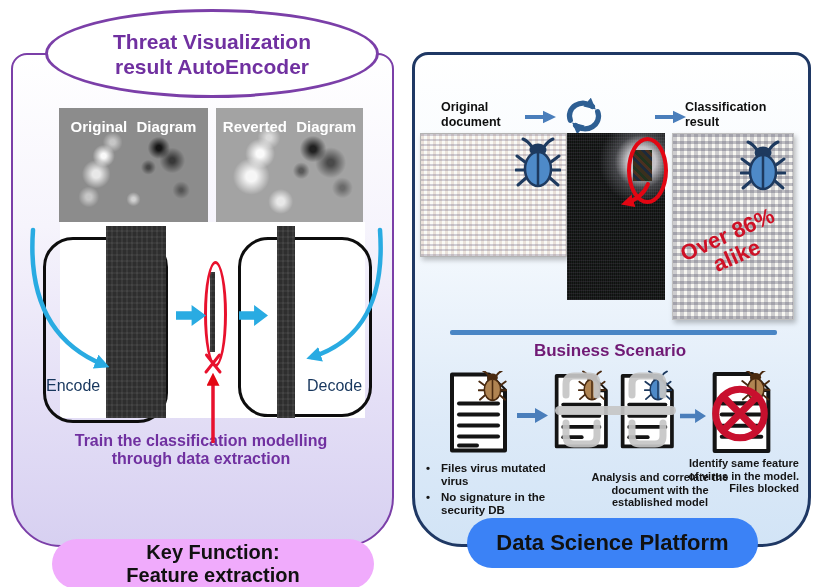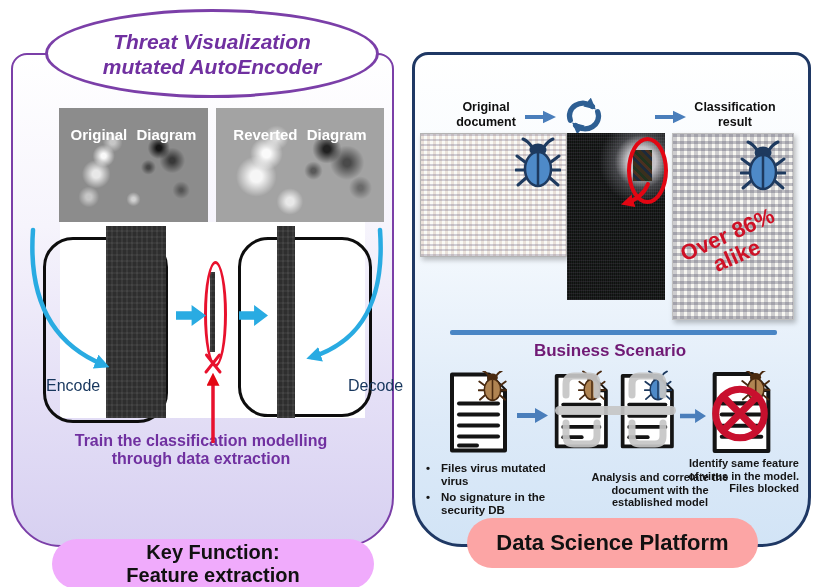--- a/index.html
+++ b/index.html
@@ -7,34 +7,34 @@
           font-family:"Liberation Sans",sans-serif;}
   .abs{position:absolute;}
 
   
   .panel-left{left:11px;top:53px;width:379px;height:490px;
     border:2.5px solid #7B3FA8;border-radius:16px 16px 50px 50px;
     background:linear-gradient(180deg,#ffffff 0%,#f6f4fc 35%,#e4dff6 70%,#d7d0f1 100%);}
   .oval{display:flex;flex-direction:column;align-items:center;justify-content:center;
     background:#fff;z-index:3;text-align:center;font-weight:bold;}
   .oval-left{left:45px;top:9px;width:328px;height:83px;border:3px solid #7B3FA8;
-    border-radius:50%;color:#7030A0;font-size:21px;line-height:25px;font-style:italic;}
+    border-radius:50%;color:#7030A0;font-size:21px;line-height:25px;}
   .gray-img{top:108px;height:114px;z-index:2;text-align:center;color:#fff;font-weight:bold;
-    font-size:15px;word-spacing:5px;padding-top:18px;box-sizing:border-box;}
+    font-size:15px;word-spacing:5px;padding-top:10px;box-sizing:border-box;}
   .img-orig{left:59px;width:149px;background-color:#8C8C8C;background-image:
     radial-gradient(circle at 30% 42%,rgba(255,255,255,.95) 0 2%,rgba(255,255,255,0) 9%),
     radial-gradient(circle at 25% 58%,rgba(255,255,255,.8) 0 3%,rgba(255,255,255,0) 11%),
     radial-gradient(circle at 36% 30%,rgba(255,255,255,.5) 0 2%,rgba(255,255,255,0) 8%),
     radial-gradient(circle at 20% 78%,rgba(255,255,255,.5) 0 2%,rgba(255,255,255,0) 7%),
     radial-gradient(circle at 67% 35%,rgba(0,0,0,.85) 0 2%,rgba(0,0,0,0) 9%),
     radial-gradient(circle at 76% 46%,rgba(0,0,0,.6) 0 2%,rgba(0,0,0,0) 10%),
     radial-gradient(circle at 60% 52%,rgba(0,0,0,.5) 0 1.5%,rgba(0,0,0,0) 7%),
     radial-gradient(circle at 50% 80%,rgba(255,255,255,.6) 0 1.5%,rgba(0,0,0,0) 6%),
     radial-gradient(circle at 82% 72%,rgba(0,0,0,.4) 0 1%,rgba(0,0,0,0) 6%);}
-  .img-rev{left:216px;width:168px;background-color:#A3A3A3;background-image:
+  .img-rev{left:216px;width:147px;background-color:#A3A3A3;background-image:
     radial-gradient(circle at 30% 40%,rgba(255,255,255,.95) 0 3%,rgba(255,255,255,0) 12%),
     radial-gradient(circle at 24% 60%,rgba(255,255,255,.9) 0 4%,rgba(255,255,255,0) 14%),
     radial-gradient(circle at 36% 26%,rgba(255,255,255,.6) 0 2%,rgba(255,255,255,0) 9%),
     radial-gradient(circle at 44% 82%,rgba(255,255,255,.75) 0 3%,rgba(255,255,255,0) 10%),
     radial-gradient(circle at 66% 36%,rgba(0,0,0,.8) 0 2.5%,rgba(0,0,0,0) 11%),
     radial-gradient(circle at 78% 48%,rgba(0,0,0,.55) 0 2.5%,rgba(0,0,0,0) 12%),
     radial-gradient(circle at 58% 55%,rgba(0,0,0,.45) 0 2%,rgba(0,0,0,0) 8%),
     radial-gradient(circle at 86% 70%,rgba(0,0,0,.35) 0 1.5%,rgba(0,0,0,0) 7%);}
   .white-stage{left:60px;top:222px;width:305px;height:196px;background:#fff;z-index:1;}
   .enc-box{left:43px;top:237px;width:119px;height:180px;border:3px solid #0d0d0d;
@@ -48,35 +48,35 @@
   .dec-bar{left:277px;top:226px;width:18px;height:192px;}
   .mid-bar{left:210px;top:272px;width:5px;height:80px;z-index:3;}
   .red-ellipse{left:204px;top:261px;width:17px;height:100px;border:3.5px solid #E8112D;
     border-radius:50%;z-index:4;}
   .block-arrow{background:#29ABE2;z-index:4;
     clip-path:polygon(0 32%,52% 32%,52% 4%,100% 50%,52% 96%,52% 68%,0 68%);}
   .cy-a1{left:176px;top:304px;width:30px;height:23px;}
   .cy-a2{left:239px;top:304px;width:29px;height:23px;}
   .code-label{color:#17365D;font-size:16px;z-index:3;}
   .lbl-encode{left:46px;top:377px;}
-  .lbl-decode{left:307px;top:377px;margin-left:41px;}
+  .lbl-decode{left:307px;top:377px;}
   .train-cap{left:12px;top:432px;width:378px;text-align:center;color:#7030A0;
     font-weight:bold;font-size:16px;line-height:18px;z-index:6;}
   .pill{display:flex;flex-direction:column;align-items:center;justify-content:center;
     text-align:center;font-weight:bold;color:#111;z-index:5;}
   .pill-orange{left:52px;top:539px;width:322px;height:50px;border-radius:26px;
     background:#f0abfc;font-size:20px;line-height:23px;}
 
   
   .panel-right{left:412px;top:52px;width:393px;height:489px;
     border:3px solid #1F3864;border-radius:16px 16px 50px 50px;
     background:linear-gradient(180deg,#ffffff 0%,#f3f8fd 40%,#ddeaf8 75%,#d2e4f6 100%);}
   .oval-right{left:455px;top:28px;width:323px;height:62px;border:3.5px solid #16365C;
     border-radius:50%;color:#1F3864;font-size:22px;}
-  .step-label{top:100px;text-align:center;font-weight:bold;font-size:12.5px;
+  .step-label{top:100px;text-align:left;font-weight:bold;font-size:12.5px;
     line-height:14.5px;color:#0f0f0f;z-index:2;}
   .steel-arrow{background:#4A7EBB;z-index:2;
     clip-path:polygon(0 36%,58% 36%,58% 6%,100% 50%,58% 94%,58% 64%,0 64%);}
   .ar-a{left:525px;top:110px;width:31px;height:14px;}
   .ar-b{left:655px;top:110px;width:31px;height:14px;}
   .ar-c{left:517px;top:407px;width:31px;height:17px;}
   .ar-d{left:680px;top:408px;width:26px;height:16px;}
   .doc-img1{left:420px;top:133px;width:145px;height:122px;border:1px solid #b3b3b3;
     box-shadow:2px 3px 5px rgba(0,0,0,.25);z-index:2;background-color:#FAFAF6;background-image:
     repeating-linear-gradient(180deg,rgba(100,90,125,.28) 0 2px,rgba(0,0,0,0) 2px 5px),
@@ -100,21 +100,21 @@
     border-radius:2px;z-index:2;}
   .biz-head{left:460px;top:341px;width:300px;text-align:center;font-weight:bold;
     font-size:17px;color:#701a75;z-index:2;}
   .biz-caption{font-weight:bold;font-size:11px;line-height:12.5px;color:#141414;
     text-align:center;z-index:2;}
   .bullets{left:424px;top:462px;width:126px;z-index:2;}
   .bullet-item{position:relative;padding-left:17px;font-weight:bold;font-size:11.5px;
     line-height:13px;color:#141414;text-align:left;margin-bottom:3px;}
   .bullet-dot{position:absolute;left:2px;top:0;}
   .pill-yellow{left:467px;top:518px;width:291px;height:50px;border-radius:26px;
-    background:#fca5a5;font-size:22px;}
+    background:#3b82f6;font-size:22px;}
   svg{display:block;}
   .overlay{pointer-events:none;z-index:7;}
 </style>
 </head>
 <body>
 
 <div class="canvas">
 
   <svg class="abs" width="0" height="0">
     <defs>
@@ -157,21 +157,21 @@
         <ellipse cx="23" cy="32" rx="13" ry="17" fill="#B08452" stroke="#4A2A10" stroke-width="2.5"></ellipse>
         <line x1="23" y1="16" x2="23" y2="49" stroke="#4A2A10" stroke-width="2.5"></line>
       </symbol>
     </defs>
   </svg>
 
   <div class="abs panel-left"></div>
 
   <div class="abs oval oval-left">
     <div>Threat Visualization</div>
-    <div>mutated AutoEncoder</div>
+    <div>result AutoEncoder</div>
   </div>
 
   <div class="abs gray-img img-orig">
     <span>Original Diagram</span>
   </div>
   <div class="abs gray-img img-rev">
     <span>Reverted Diagram</span>
   </div>
 
   <div class="abs white-stage"></div>

